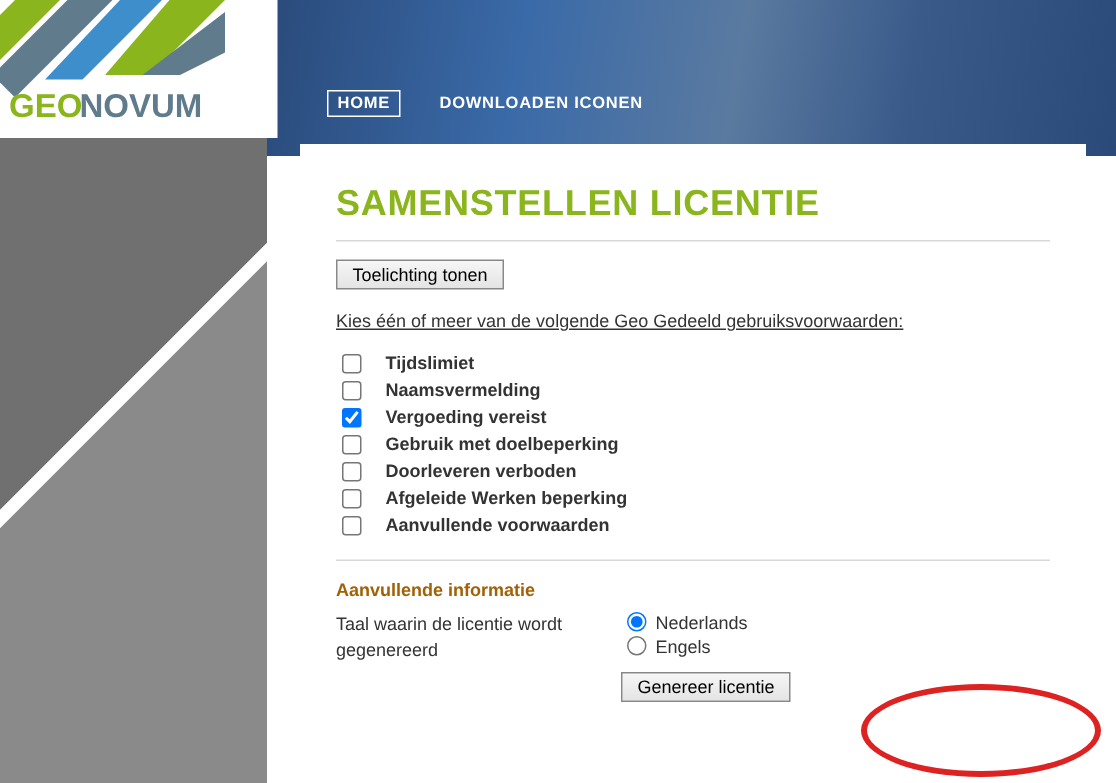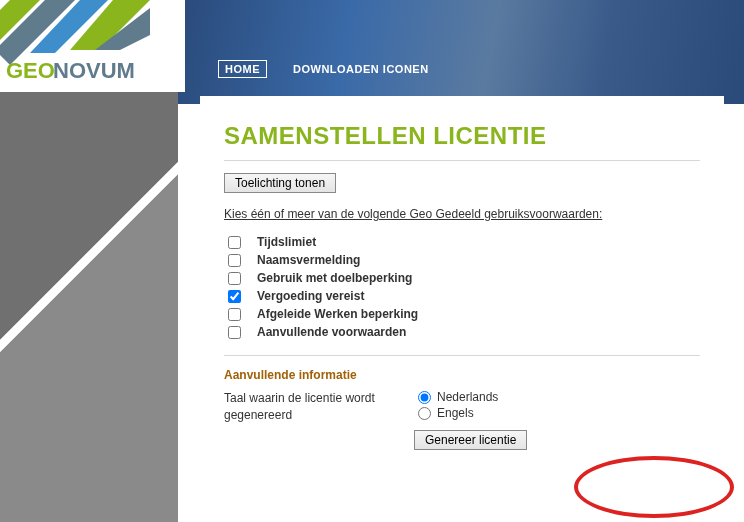--- a/index.html
+++ b/index.html
@@ -63,21 +63,21 @@
   .optrow input[type=checkbox]{ margin:0; }
   .optlabel { font-weight:bold; color:#333; }
   .aanv-title {
     font-family: Arial, sans-serif;
     color:#a16207; font-size:12px; font-weight:bold;
     margin:6px 0 6px 0;
   }
   .langrow { display:flex; align-items:flex-start; }
   .langlabel { width:190px; color:#333; line-height:1.4; padding-top:2px;}
   .langopts { padding-left:4px; }
-  .radioline { display:flex; align-items:flex-end; gap:6px; margin:2px 0;}
+  .radioline { display:flex; align-items:flex-start; gap:6px; margin:2px 0;}
   .radioline input[type=radio]{ margin:0; }
   .gen-wrap { text-align:left; padding-left:190px; margin-top:6px;}
   .ellipse {
     position:absolute;
     border:4px solid #d22;
     border-radius:50%;
     pointer-events:none;
   }
 </style>
 </head>
@@ -120,26 +120,30 @@
   <div class="opts" id="opts">
       <label class="optrow">
         <input type="checkbox" style="">
         <span class="optlabel">Tijdslimiet</span>
       </label>
       <label class="optrow">
         <input type="checkbox" style="">
         <span class="optlabel">Naamsvermelding</span>
       </label>
       <label class="optrow">
+        <input type="checkbox" checked="" style="">
+        <span class="optlabel">Vergoeding vereist</span>
+      </label>
+      <label class="optrow">
         <input type="checkbox" style="">
         <span class="optlabel">Gebruik met doelbeperking</span>
       </label>
       <label class="optrow">
-        <input type="checkbox" checked="" style="">
-        <span class="optlabel">Vergoeding vereist</span>
+        <input type="checkbox" style="">
+        <span class="optlabel">Doorleveren verboden</span>
       </label>
       <label class="optrow">
         <input type="checkbox" style="">
         <span class="optlabel">Afgeleide Werken beperking</span>
       </label>
       <label class="optrow">
         <input type="checkbox" style="">
         <span class="optlabel">Aanvullende voorwaarden</span>
       </label>
     </div>

